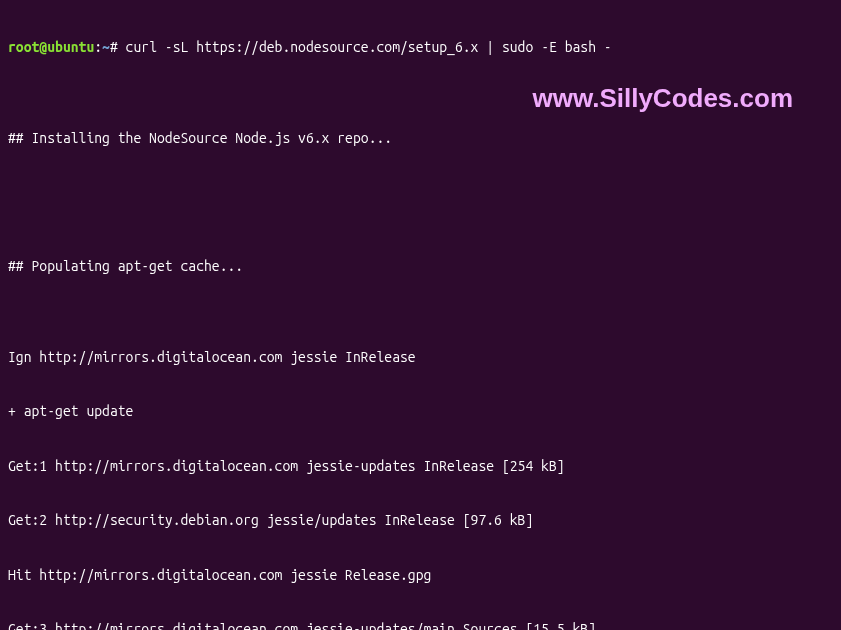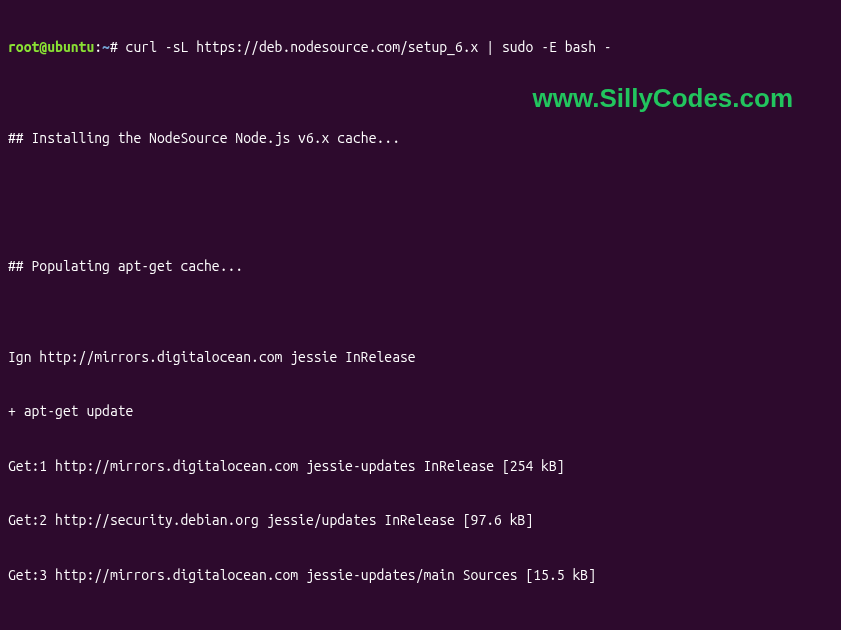--- a/index.html
+++ b/index.html
@@ -31,43 +31,44 @@
       font-weight: bold;
     }
     .prompt-path {
       color: #729fcf;
       font-weight: bold;
     }
     .watermark {
       position: absolute;
       top: 82px;
       right: 48px;
-      color: #22c55e;
+      color: #f0abfc;
       font-family: Arial, sans-serif;
       font-size: 26px;
       font-weight: bold;
     }
   </style>
 </head>
 <body>
 
 <div class="watermark">www.SillyCodes.com</div>
 
 <div class="terminal">
   <span class="line"><span class="prompt-user">root@ubuntu</span><span>:</span><span class="prompt-path">~</span><span>#</span><span> curl -sL https://deb.nodesource.com/setup_6.x | sudo -E bash -</span></span>
   <span class="line"></span>
-  <span class="line">## Installing the NodeSource Node.js v6.x cache...</span>
+  <span class="line">## Installing the NodeSource Node.js v6.x repo...</span>
   <span class="line"></span>
   <span class="line"></span>
   <span class="line">## Populating apt-get cache...</span>
   <span class="line"></span>
   <span class="line">Ign http://mirrors.digitalocean.com jessie InRelease</span>
   <span class="line">+ apt-get update</span>
   <span class="line">Get:1 http://mirrors.digitalocean.com jessie-updates InRelease [254 kB]</span>
   <span class="line">Get:2 http://security.debian.org jessie/updates InRelease [97.6 kB]</span>
+  <span class="line">Hit http://mirrors.digitalocean.com jessie Release.gpg</span>
   <span class="line">Get:3 http://mirrors.digitalocean.com jessie-updates/main Sources [15.5 kB]</span>
   
   
   
   
   
   
   
   
   

